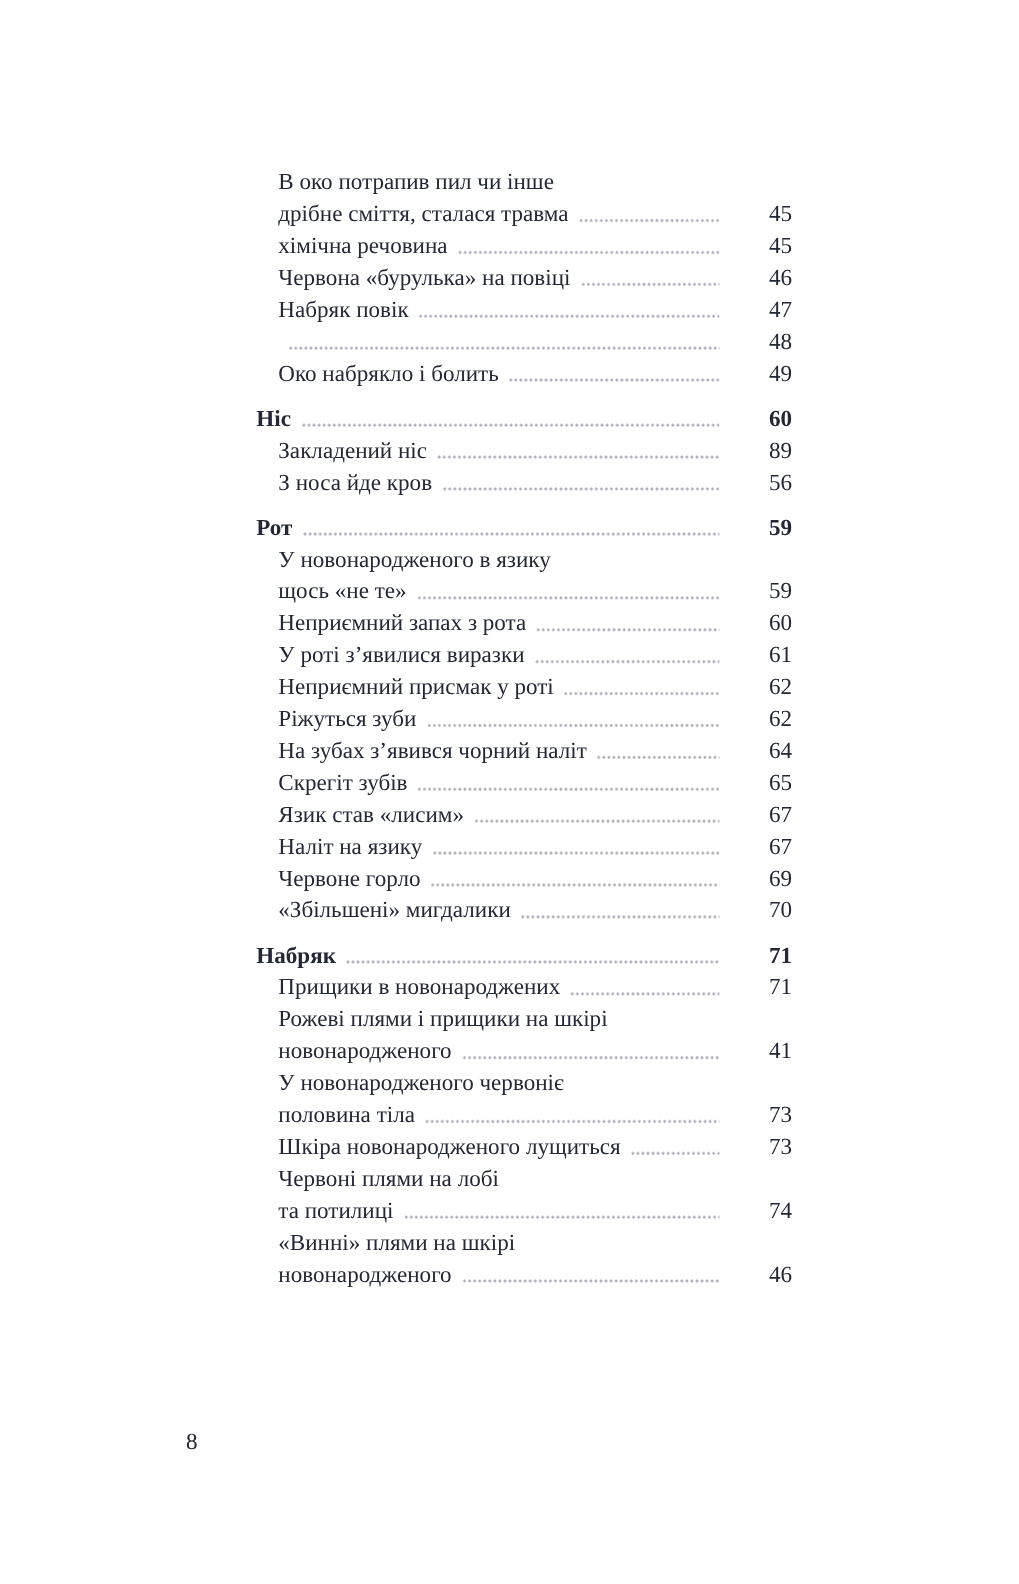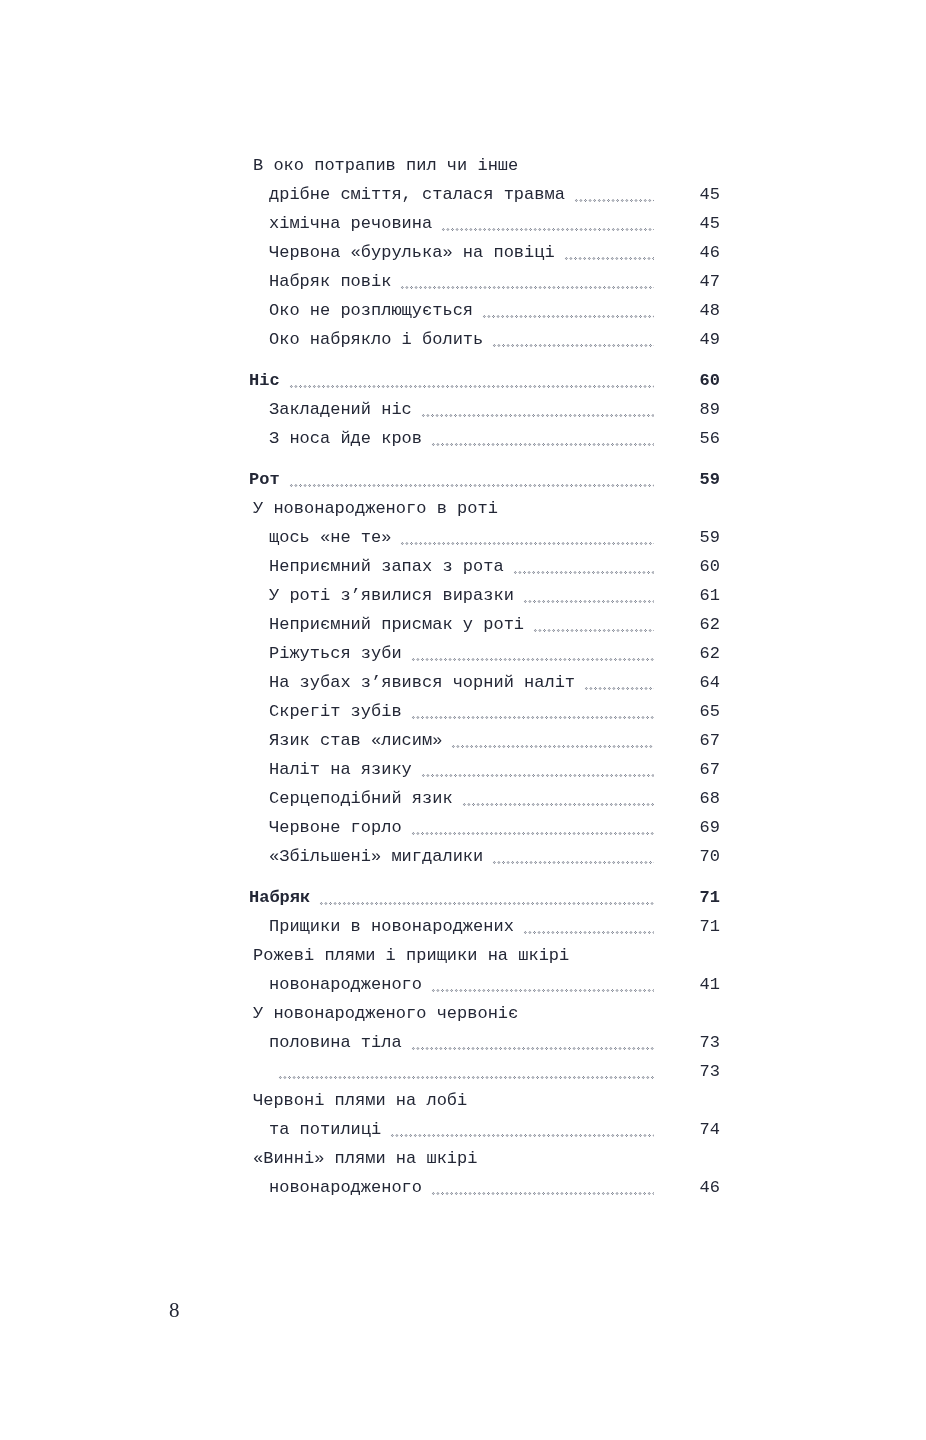--- a/index.html
+++ b/index.html
@@ -15,37 +15,35 @@
   .page {
     position: absolute;
     inset: 0;
     background: #ffffff;
   }
   .toc {
     position: absolute;
     top: 151px;
     left: 233px;
     width: 487px;
-    font-size: 17px;
+    font-size: 21px;
     line-height: 29px;
     font-feature-settings: "onum";
-    font-family: Liberation Mono, monospace;
   }
   .entry.section {
     font-weight: bold;
     margin-top: 12px;
   }
   .entry.sub .line {
     padding-left: 20px;
   }
   .line { white-space: nowrap; }
   .lastline {
     display: flex;
     align-items: center;
-    margin-left: 16px;
   }
   .lastline .text {
     flex: 0 0 auto;
     white-space: nowrap;
   }
   .leader {
     flex: 1 1 auto;
     position: relative;
     margin-left: 9px;
     min-width: 14px;
@@ -118,21 +116,20 @@
               <span class="text">Набряк повік</span>
               <span class="leader"></span>
               <span class="pagenum">47</span>
             </div>
           </div>
   </div>
 
   <div class="entry sub">
     <div class="lines">
             <div class="line lastline">
-              <span class="text">Око не розплющується</span>
               <span class="leader"></span>
               <span class="pagenum">48</span>
             </div>
           </div>
   </div>
 
   <div class="entry sub">
     <div class="lines">
             <div class="line lastline">
               <span class="text">Око набрякло і болить</span>
@@ -177,21 +174,21 @@
             <div class="line lastline">
               <span class="text">Рот</span>
               <span class="leader"></span>
               <span class="pagenum">59</span>
             </div>
           </div>
   </div>
 
   <div class="entry sub">
     <div class="lines">
-            <div class="line"><span class="text">У новонародженого в роті</span></div>
+            <div class="line"><span class="text">У новонародженого в язику</span></div>
             <div class="line lastline">
               <span class="text">щось «не те»</span>
               <span class="leader"></span>
               <span class="pagenum">59</span>
             </div>
           </div>
   </div>
 
   <div class="entry sub">
     <div class="lines">
@@ -266,29 +263,20 @@
   <div class="entry sub">
     <div class="lines">
             <div class="line lastline">
               <span class="text">Наліт на язику</span>
               <span class="leader"></span>
               <span class="pagenum">67</span>
             </div>
           </div>
   </div>
 
-  <div class="entry sub">
-    <div class="lines">
-            <div class="line lastline">
-              <span class="text">Серцеподібний язик</span>
-              <span class="leader"></span>
-              <span class="pagenum">68</span>
-            </div>
-          </div>
-  </div>
 
   <div class="entry sub">
     <div class="lines">
             <div class="line lastline">
               <span class="text">Червоне горло</span>
               <span class="leader"></span>
               <span class="pagenum">69</span>
             </div>
           </div>
   </div>
@@ -341,20 +329,21 @@
               <span class="text">половина тіла</span>
               <span class="leader"></span>
               <span class="pagenum">73</span>
             </div>
           </div>
   </div>
 
   <div class="entry sub">
     <div class="lines">
             <div class="line lastline">
+              <span class="text">Шкіра новонародженого лущиться</span>
               <span class="leader"></span>
               <span class="pagenum">73</span>
             </div>
           </div>
   </div>
 
   <div class="entry sub">
     <div class="lines">
             <div class="line"><span class="text">Червоні плями на лобі</span></div>
             <div class="line lastline">

